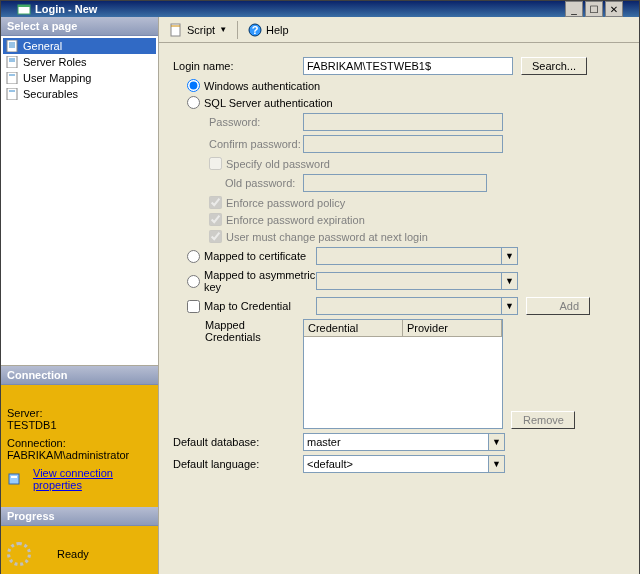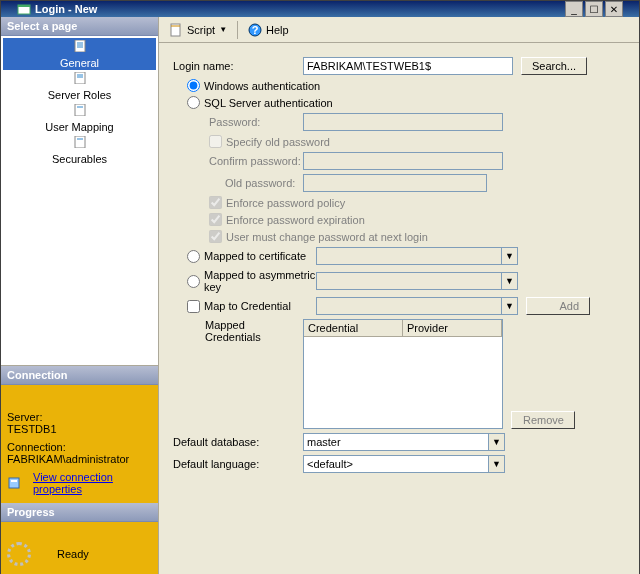--- a/index.html
+++ b/index.html
@@ -6,24 +6,24 @@
   body { margin: 0; background: #ece9d8; }
   .window { width: 640px; height: 574px; background: #ece9d8; border: 1px solid #404040; display: flex; flex-direction: column; }
   .titlebar { background: linear-gradient(#0a246a,#3a6ea5); color: #fff; height: 22px; display: flex; align-items: center; padding: 0 16px; }
   .titlebar .title { flex: 1; font-weight: bold; padding-left: 4px; }
   .titlebar .btn { width: 18px; height: 16px; background: #d4d0c8; border: 1px solid #808080; margin-left: 2px; display:flex; align-items:center; justify-content:center; color:#000; font-size:10px; font-family: Arial; }
   .body { flex:1; display:flex; flex-direction:column; background:#ece9d8; }
   .split { flex:1; display:flex; overflow:hidden; }
   .left { width: 158px; display:flex; flex-direction:column; background:#eab308; border-right:1px solid #aca899;}
   .panehdr { background: linear-gradient(#b6bdd2,#8d9ab9); color:#fff; padding:3px 6px; font-weight:bold; border-bottom:1px solid #7a8ab0;}
   .pagelist { background:#fff; flex:0 0 auto; height: 330px; padding:2px; border-bottom:1px solid #aca899;}
-  .pagelist .item { display:flex; align-items:center; gap:4px; padding:1px 2px; cursor:default;flex-direction:column;}
+  .pagelist .item { display:flex; align-items:center; gap:4px; padding:1px 2px; cursor:default;}
   .pagelist .item.sel { background:#316ac5; color:#fff; }
   .icon { width:14px; height:14px; display:inline-flex; align-items:center; justify-content:center;}
-  .conn { padding:8px 6px;margin-top:12px; }
+  .conn { padding:16px 6px; }
   .conn .lbl { margin-top:6px; }
   .link { color:#0000ee; text-decoration:underline; cursor:pointer;}
   .spinner { width:24px;height:24px;border-radius:50%; border:3px dotted #c0c0c0; display:inline-block; vertical-align:middle;}
   .right { flex:1; display:flex; flex-direction:column; padding:0; }
   .toolbar { height:26px; display:flex; align-items:center; gap:6px; padding:2px 6px; border-bottom:1px solid #aca899; background:#ece9d8;}
   .tbtn { display:flex; align-items:center; gap:4px; padding:2px 4px; }
   .form { flex:1; padding:10px 10px 4px 14px; overflow:hidden; position:relative;}
   .row { display:flex; align-items:center; margin:4px 0; }
   .row .lab { width:130px; }
   .row .lab.ind2 { padding-left:36px; color:#808080;}
@@ -174,27 +174,27 @@
               <span style="width:14px"></span>
             <input type="radio" name="auth" style="">
             <span>SQL Server authentication</span>
           </div>
 
           <div class="row">
               <span class="lab ind2">Password:</span>
             <input type="password" disabled="" style="width: 200px;">
             </div>
           <div class="row">
+              <span class="lab ind2">Confirm password:</span>
+            <input type="password" disabled="" style="width: 200px;">
+            </div>
+          <div class="row">
               <span style="width:36px"></span>
             <input type="checkbox" disabled="" style="">
             <span class="disabled">Specify old password</span>
-            </div>
-          <div class="row">
-              <span class="lab ind2">Confirm password:</span>
-            <input type="password" disabled="" style="width: 200px;">
             </div>
           <div class="row">
               <span class="lab ind2" style="padding-left:52px">Old password:</span>
             <input type="password" disabled="" style="width: 184px;">
             </div>
           <div class="row">
               <span style="width:36px"></span>
             <input type="checkbox" checked="" disabled="" style="">
             <span class="disabled">Enforce password policy</span>
             </div>

